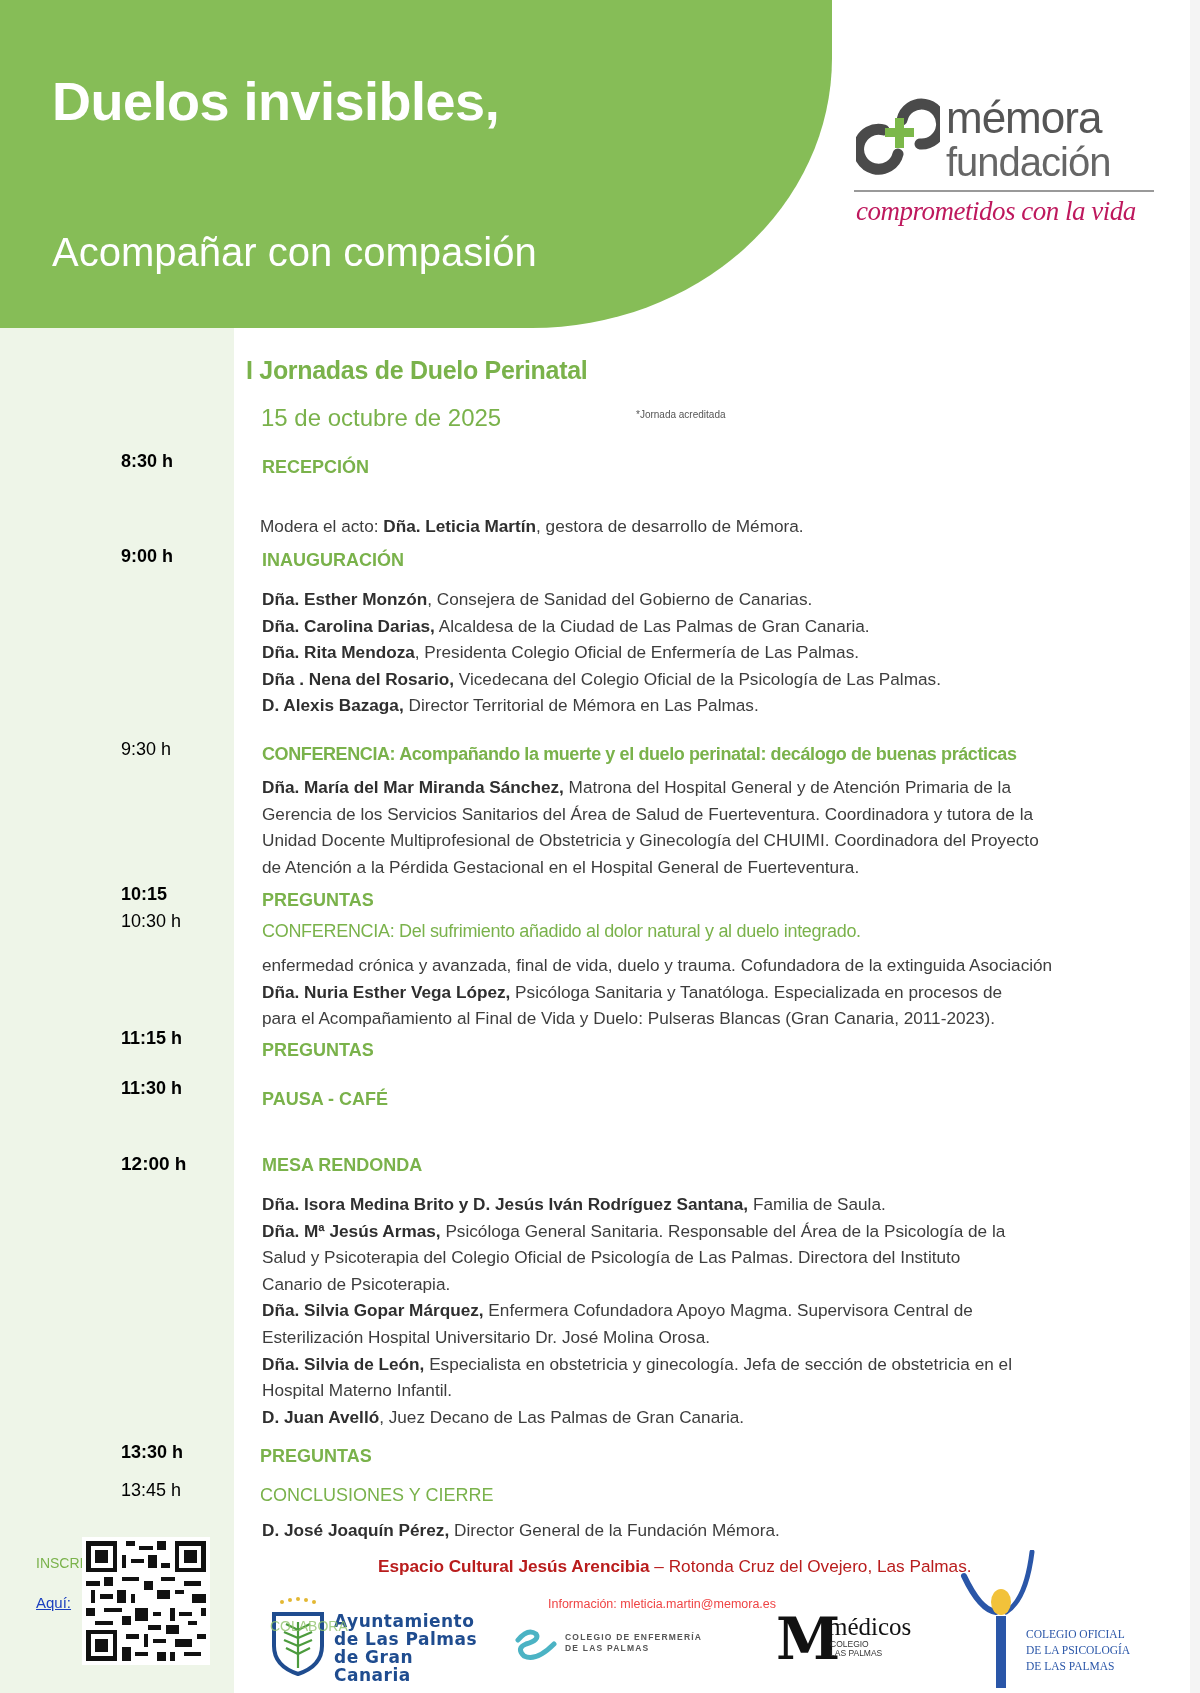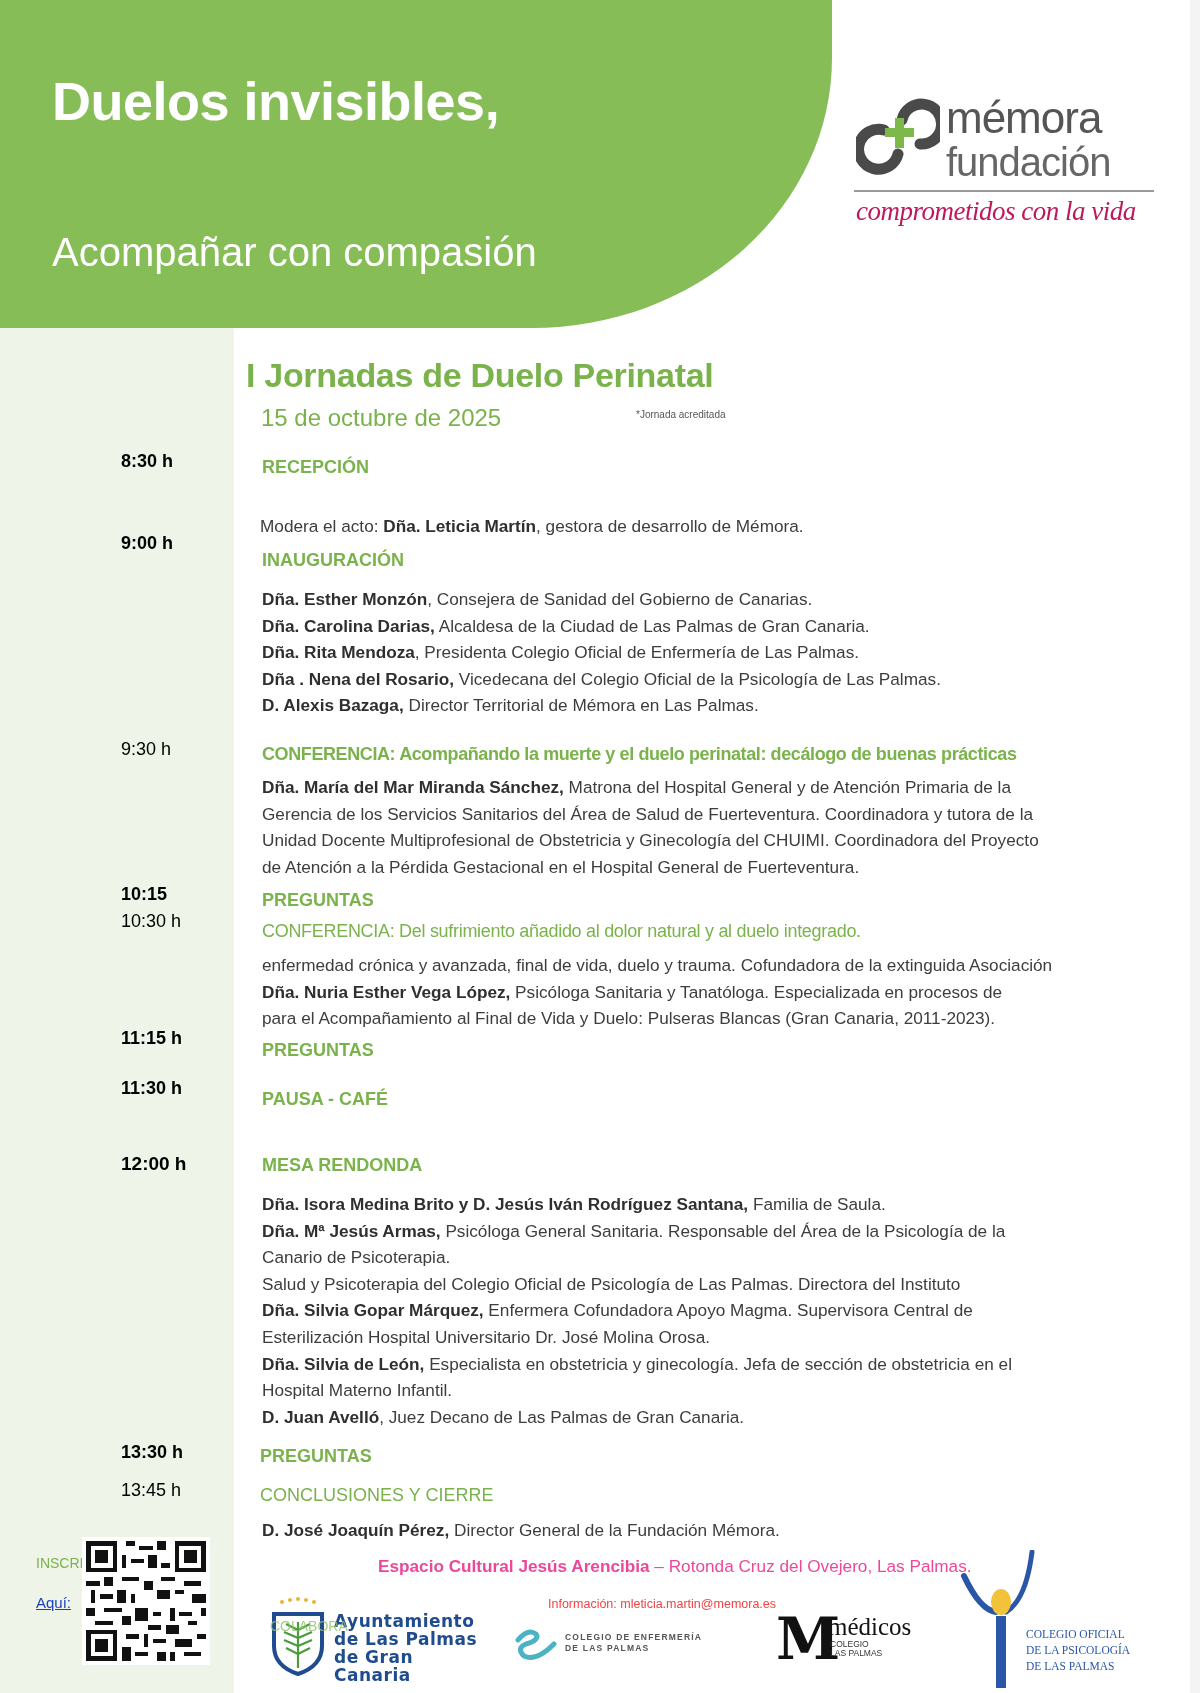--- a/index.html
+++ b/index.html
@@ -22,33 +22,33 @@
     .banner-line2 { top: 156px; }
     .banner-sub { position: absolute; left: 52px; top: 232px; color: #ffffff; font-size: 40px; line-height: 1; }
 
     .logo { position: absolute; left: 850px; top: 86px; width: 310px; height: 150px; }
     .logo-mark { position: absolute; left: 6px; top: 6px; width: 84px; height: 84px; }
     .logo-word1 { position: absolute; left: 96px; top: 10px; font-size: 44px; color: #555; letter-spacing: -1px; line-height: 1; }
     .logo-word2 { position: absolute; left: 96px; top: 56px; font-size: 40px; color: #666; letter-spacing: -1px; line-height: 1; font-weight: 300; }
     .logo-rule { position: absolute; left: 4px; top: 104px; width: 300px; height: 2px; background: #999; }
     .logo-tag { position: absolute; left: 6px; top: 112px; font-family: Liberation Serif, serif; font-style: italic; font-size: 27px; color: #be185d; letter-spacing: -0.5px; line-height: 1; }
 
-    .title { position: absolute; left: 246px; top: 358px; font-size: 34px; font-weight: bold; color: #7ab24b; letter-spacing: -0.3px; line-height: 1; text-align: center; }
+    .title { position: absolute; left: 246px; top: 358px; font-size: 25px; font-weight: bold; color: #7ab24b; letter-spacing: -0.3px; line-height: 1; text-align: center; }
     .date { position: absolute; left: 261px; top: 406px; font-size: 24px; color: #7ab24b; line-height: 1; }
     .accredited { position: absolute; left: 636px; top: 409px; font-size: 10px; color: #555; }
 
     .time { position: absolute; left: 121px; font-size: 18px; color: #000000; font-weight: bold; line-height: 1; }
     .time.light { font-weight: normal; }
     .section { position: absolute; left: 262px; font-size: 18px; color: #7ab24b; font-weight: bold; line-height: 1; }
     .section.light { font-weight: normal; }
     .para { position: absolute; left: 262px; font-size: 17.2px; color: #3d3d3d; line-height: 26.6px; width: 900px; }
     .para b { color: #2f2f2f; }
     .line { display: block; white-space: nowrap; }
 
-    .venue { position: absolute; left: 378px; top: 1556px; font-size: 17.2px; color: #ec4899; white-space: nowrap; text-align: right; }
+    .venue { position: absolute; left: 378px; top: 1556px; font-size: 17.2px; color: #b91c1c; white-space: nowrap; text-align: right; }
 
     .qr { position: absolute; left: 82px; top: 1537px; width: 128px; height: 128px; background: #fff; }
     .inscr { position: absolute; left: 36px; top: 1555px; font-size: 14px; color: #7ab24b; }
     .aqui { position: absolute; left: 36px; top: 1594px; font-size: 15px; color: #1a3fbf; text-decoration: underline; cursor: pointer; }
 
     .sponsor-ayto { position: absolute; left: 268px; top: 1596px; width: 210px; height: 80px; }
     .ayto-text { position: absolute; left: 66px; top: 16px; font-size: 17px; line-height: 18px; color: #1f4c8f; font-weight: bold; font-family: "DejaVu Sans", sans-serif; letter-spacing: 0.5px; }
     .colabora { position: absolute; left: 270px; top: 1618px; font-size: 14px; color: #8ec26a; opacity: 0.8; }
 
     .info { position: absolute; left: 548px; top: 1597px; font-size: 12.5px; color: #ef4444; }
@@ -92,21 +92,21 @@
 <div class="date">15 de octubre de 2025</div>
 <div class="accredited">*Jornada acreditada</div>
 
 <div class="time" style="top:452px;">8:30 h</div>
 <div class="section" style="top:458px;">RECEPCIÓN</div>
 
 <div class="para" style="top:513px; left:260px;">
   <span class="line"><span>Modera el acto: </span><b>Dña. Leticia Martín</b><span>, gestora de desarrollo de Mémora.</span></span>
 </div>
 
-<div class="time" style="top:534px;">9:00 h</div>
+<div class="time" style="top:547px;">9:00 h</div>
 <div class="section" style="top:551px;">INAUGURACIÓN</div>
 <div class="para" style="top:586px;">
   <span class="line"><b>Dña. Esther Monzón</b><span>, Consejera de Sanidad del Gobierno de Canarias.</span></span>
   <span class="line"><b>Dña. Carolina Darias,</b><span> Alcaldesa de la Ciudad de Las Palmas de Gran Canaria.</span></span>
   <span class="line"><b>Dña. Rita Mendoza</b><span>, Presidenta Colegio Oficial de Enfermería de Las Palmas.</span></span>
   <span class="line"><b>Dña . Nena del Rosario,</b><span> Vicedecana del Colegio Oficial de la Psicología de Las Palmas.</span></span>
   <span class="line"><b>D. Alexis Bazaga,</b><span> Director Territorial de Mémora en Las Palmas.</span></span>
 </div>
 
 <div class="time light" style="top:740px;">9:30 h</div>
@@ -133,22 +133,22 @@
 <div class="section" style="top:1041px;">PREGUNTAS</div>
 
 <div class="time" style="top:1079px;">11:30 h</div>
 <div class="section" style="top:1090px;">PAUSA - CAFÉ</div>
 
 <div class="time" style="top:1154px; font-size:19px;">12:00 h</div>
 <div class="section" style="top:1156px;">MESA RENDONDA</div>
 <div class="para" style="top:1191px;">
   <span class="line"><b>Dña. Isora Medina Brito y D. Jesús Iván Rodríguez Santana,</b><span> Familia de Saula.</span></span>
   <span class="line"><b>Dña. Mª Jesús Armas,</b><span> Psicóloga General Sanitaria. Responsable del Área de la Psicología de la</span></span>
+  <span class="line">Salud y Psicoterapia del Colegio Oficial de Psicología de Las Palmas. Directora  del Instituto</span>
   <span class="line">Canario de Psicoterapia.</span>
-  <span class="line">Salud y Psicoterapia del Colegio Oficial de Psicología de Las Palmas. Directora  del Instituto</span>
   <span class="line"><b>Dña. Silvia Gopar Márquez,</b><span> Enfermera Cofundadora Apoyo Magma. Supervisora Central de</span></span>
   <span class="line">Esterilización Hospital Universitario Dr. José Molina Orosa.</span>
   <span class="line"><b>Dña. Silvia de León,</b><span> Especialista en obstetricia y ginecología. Jefa de sección de obstetricia en el</span></span>
   <span class="line">Hospital Materno Infantil.</span>
   <span class="line"><b>D. Juan Avelló</b><span>, Juez Decano de Las Palmas de Gran Canaria.</span></span>
 </div>
 
 <div class="time" style="top:1443px;">13:30 h</div>
 <div class="section" style="top:1447px; left:260px;">PREGUNTAS</div>
 

